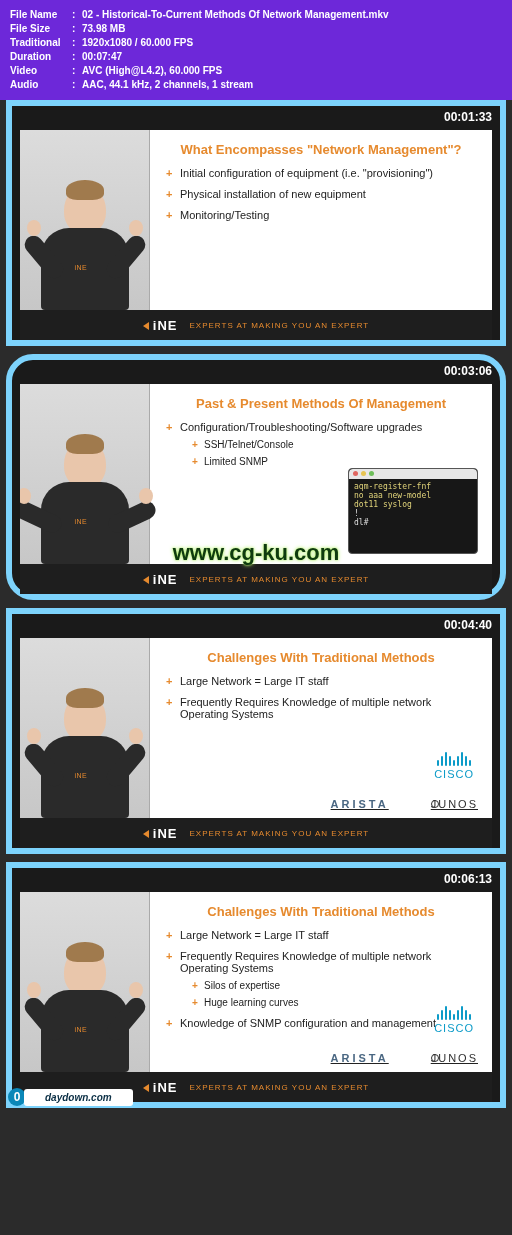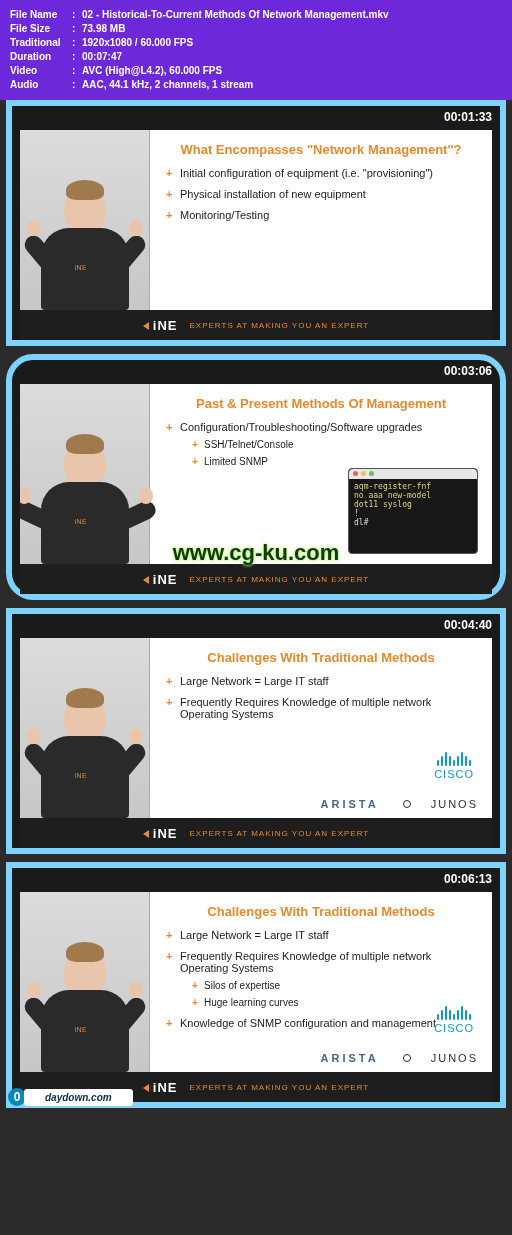--- a/index.html
+++ b/index.html
@@ -141,24 +141,24 @@
     position:absolute; width:5px; height:5px; border-radius:50%; top:2px;
   }
   .tbar .d1 { left:4px; background:#e06660; }
   .tbar .d2 { left:12px; background:#e7c452; }
   .tbar .d3 { left:20px; background:#6ebe5a; }
   .term-line { color:#e0d37a; white-space:nowrap; }
   .term-line.white { color:#ddd; }
 
   .logos {
     position:absolute; right:14px; bottom:8px;
-    display:flex; gap:24px; align-items:flex-end;
+    display:flex; gap:42px; align-items:flex-end;text-decoration:underline;
   }
   .arista { color:#4a6782; font-size:11px; letter-spacing:3px; font-weight:600; }
-  .junos { color:#2f2f2f; font-size:11px; letter-spacing:2px; font-weight:400; position:relative; padding-left:28px;}
+  .junos { color:#2f2f2f; font-size:11px; letter-spacing:2px; font-weight:400; position:relative; padding-left:0;}
   .junos::before{content:""; position:absolute; left:0; top:2px; width:6px; height:6px; border:1px solid #2f2f2f; border-radius:50%;}
   .cisco-box { position:absolute; right:18px; bottom:38px; text-align:center; color:#0c9bc8; }
   .cisco-bars { display:flex; gap:2px; justify-content:center; align-items:flex-end; height:18px; margin-bottom:2px;}
   .cisco-bars span { width:2px; background:#0c9bc8; border-radius:2px; }
   .cisco-label { font-size:11px; letter-spacing:1px; }
 
   .footer-strip {
     background:#1e1e1e;
     display:flex; align-items:center; justify-content:center;
     gap:12px; height:30px;

